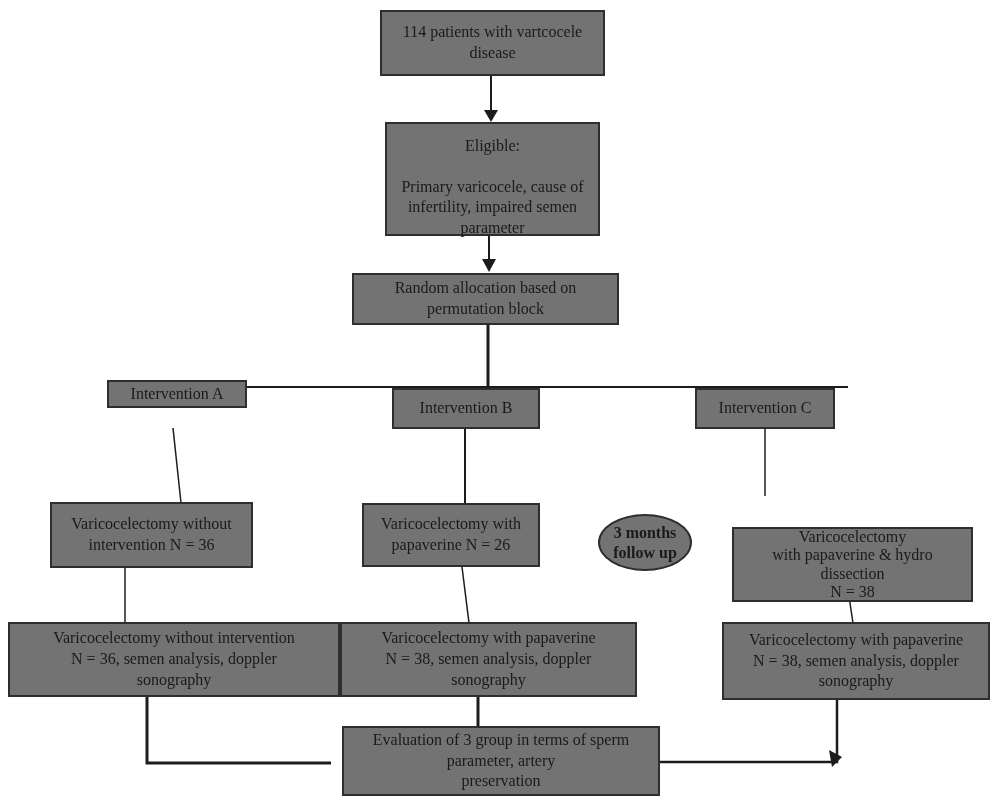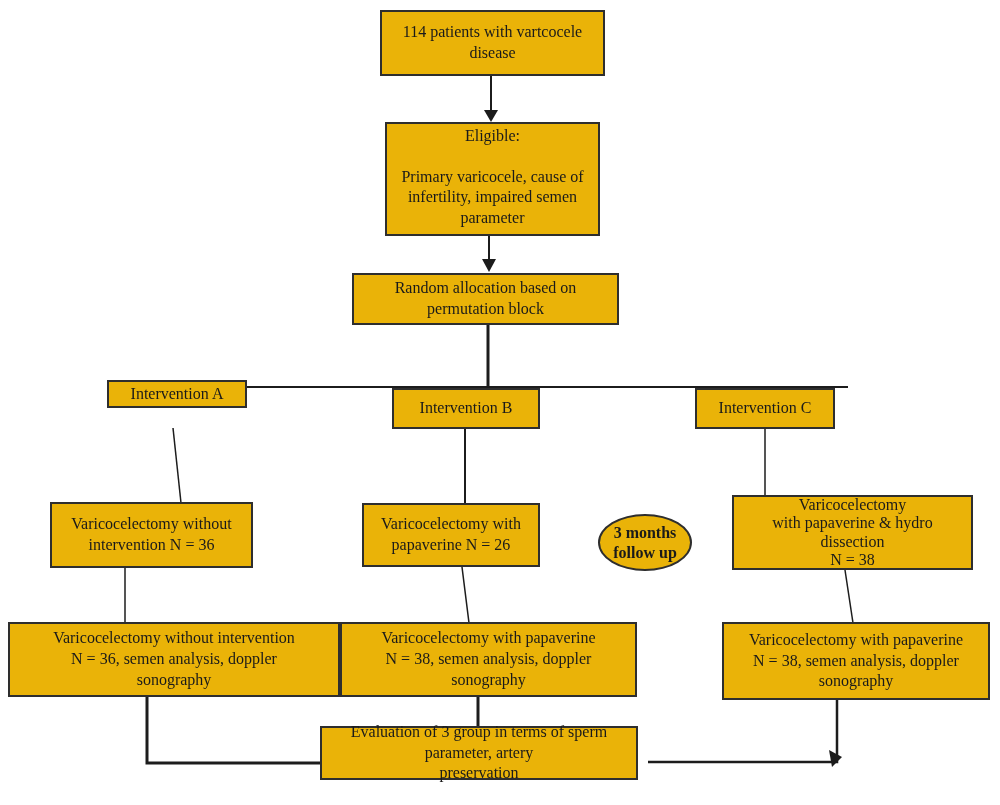--- a/index.html
+++ b/index.html
@@ -18,37 +18,38 @@
   }
   .connectors {
     position: absolute;
     left: 0;
     top: 0;
     pointer-events: none;
   }
   .node {
     position: absolute;
     border: 2px solid #2e2e2e;
-    background: #eab308;
+    background: #737373;
     display: flex;
     align-items: center;
     justify-content: center;
     text-align: center;
     font-size: 16px;
     line-height: 1.3;
     white-space: pre-line;
     box-sizing: border-box;
   }
   .node.top-align {
     align-items: flex-start;
-    padding-top: 2px;
+    padding-top: 12px;
     line-height: 1.28;
   }
   .node.tight {
     line-height: 1.15;
+    margin-top: 32px;
   }
   .ellipse {
     border-radius: 50%;
     line-height: 1.25;
     font-weight: bold;
   }
 </style>
 </head>
 <body>
 
@@ -124,17 +125,17 @@
 sonography</div>
 
   <div class="node" style="left:340px; top:622px; width:297px; height:75px">Varicocelectomy with papaverine
 N = 38, semen analysis, doppler
 sonography</div>
 
   <div class="node" style="left:722px; top:622px; width:268px; height:78px">Varicocelectomy with papaverine
 N = 38, semen analysis, doppler
 sonography</div>
 
-  <div class="node" style="left:320px; top:726px; width:318px; height:54px">Evaluation of 3 group in terms of sperm
+  <div class="node" style="left:342px; top:726px; width:318px; height:70px">Evaluation of 3 group in terms of sperm
 parameter, artery
 preservation</div>
 
 </div>
 
 </body></html>

